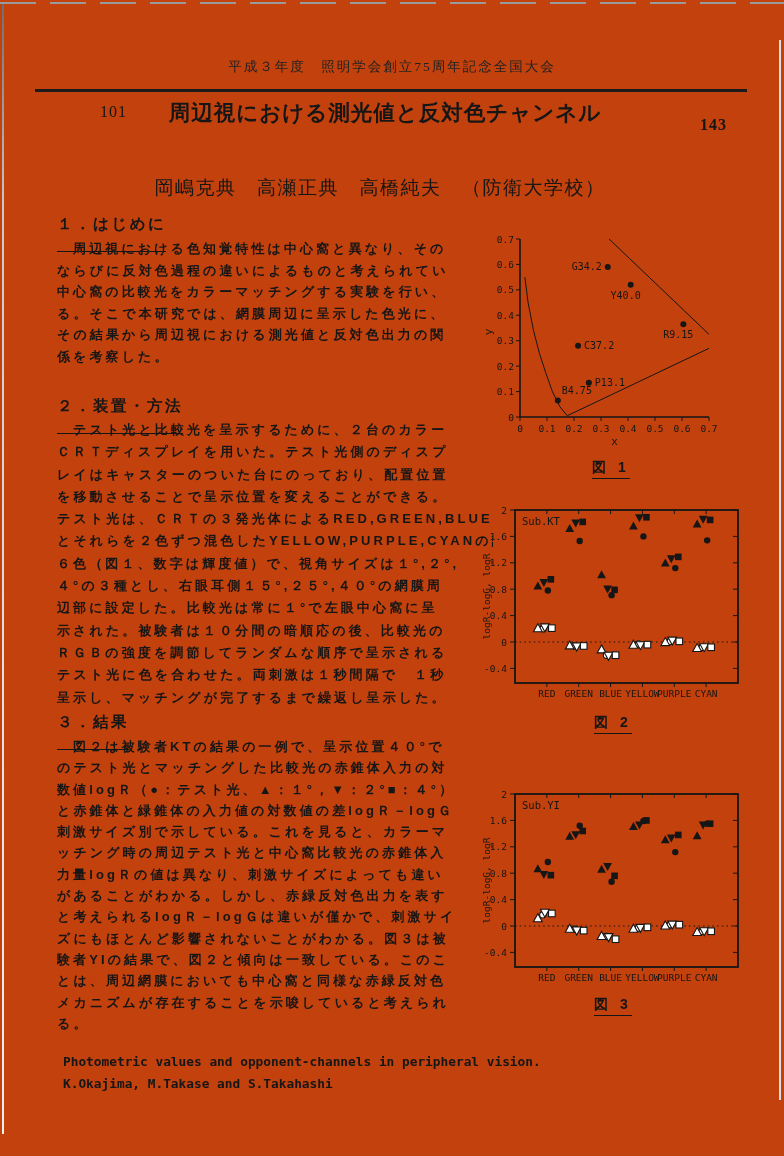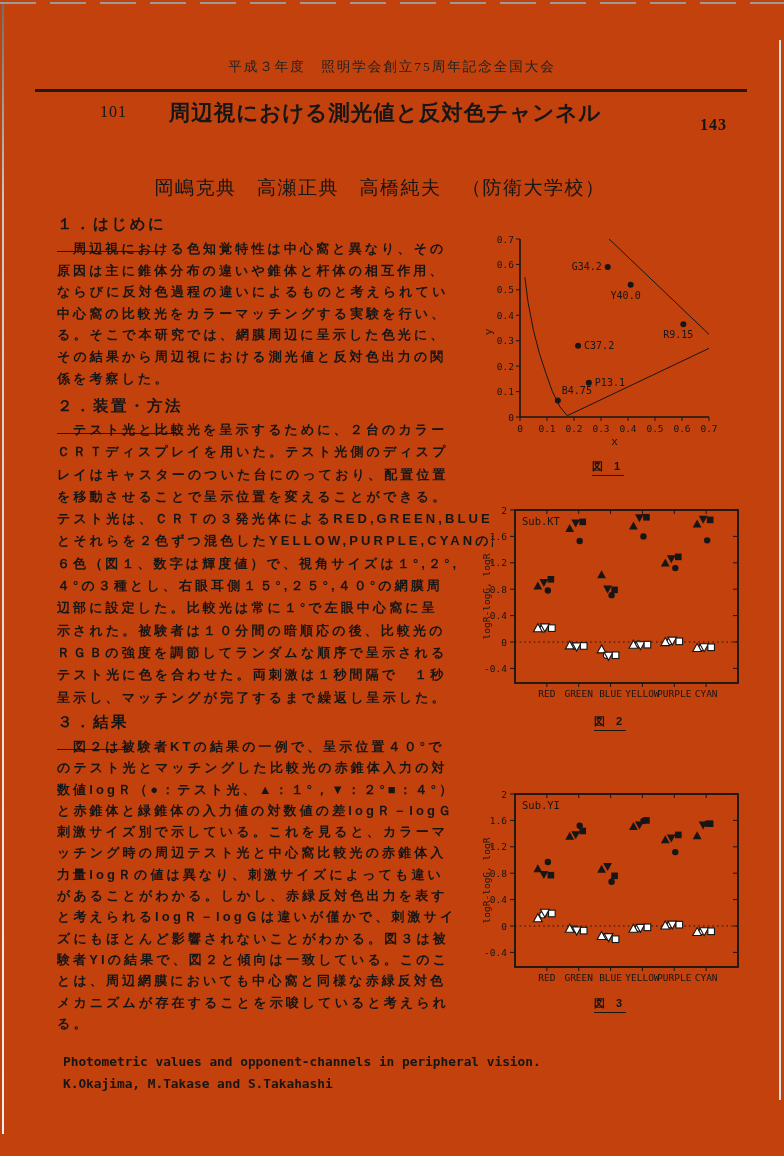--- a/index.html
+++ b/index.html
@@ -20,21 +20,21 @@
   .paper-title{position:absolute;left:150px;top:98px;width:470px;text-align:center;
         font-size:21.5px;font-weight:bold;letter-spacing:1px;}
   .authors{position:absolute;left:120px;top:175px;width:520px;text-align:center;
         font-size:19px;font-weight:normal;letter-spacing:1.5px;}
   .sec-heading{position:absolute;left:57px;font-size:15.5px;font-weight:bold;letter-spacing:2.5px;}
   .sec-heading span{border-bottom:1.7px solid #161616;padding-bottom:16px;display:inline-block;}
   .para{position:absolute;left:57px;width:436px;}
   .tline{white-space:pre;font-size:13px;font-weight:bold;letter-spacing:3.1px;
         line-height:var(--lh,22px);overflow:hidden;}
   .fig{position:absolute;}
-  .fig-caption{position:absolute;font-size:11px;font-weight:bold;letter-spacing:4px;
+  .fig-caption{position:absolute;font-size:14px;font-weight:bold;letter-spacing:4px;
         border-bottom:1.6px solid #161616;padding-bottom:1px;}
   .footer{position:absolute;left:63px;top:1051px;width:660px;
         font-family:"DejaVu Sans Mono",monospace;font-size:12.8px;font-weight:bold;line-height:22px;}
 </style>
 </head>
 <body>
 
 <div class="page">
   <div class="artifact-top"></div>
   <div class="artifact-left"></div>
@@ -46,21 +46,20 @@
 
   <div class="paper-no">101</div>
   <div class="paper-title">周辺視における測光値と反対色チャンネル</div>
   <div class="authors">岡嶋克典　高瀬正典　高橋純夫　（防衛大学校）</div>
 
   <div class="sec-heading" style="top:214px">
     <span>１．はじめに</span>
   </div>
   <div class="para" style="top:238px;--lh:21.6px">
       <div class="tline">　周辺視における色知覚特性は中心窩と異なり、その</div>
-      <div class="tline">原因は主に錐体分布の違いや錐体と杆体の相互作用、</div>
       <div class="tline">ならびに反対色過程の違いによるものと考えられてい</div>
       <div class="tline">中心窩の比較光をカラーマッチングする実験を行い、</div>
       <div class="tline">る。そこで本研究では、網膜周辺に呈示した色光に、</div>
       <div class="tline">その結果から周辺視における測光値と反対色出力の関</div>
       <div class="tline">係を考察した。</div>
     </div>
 
   <div class="sec-heading" style="top:396px">
     <span>２．装置・方法</span>
   </div>

